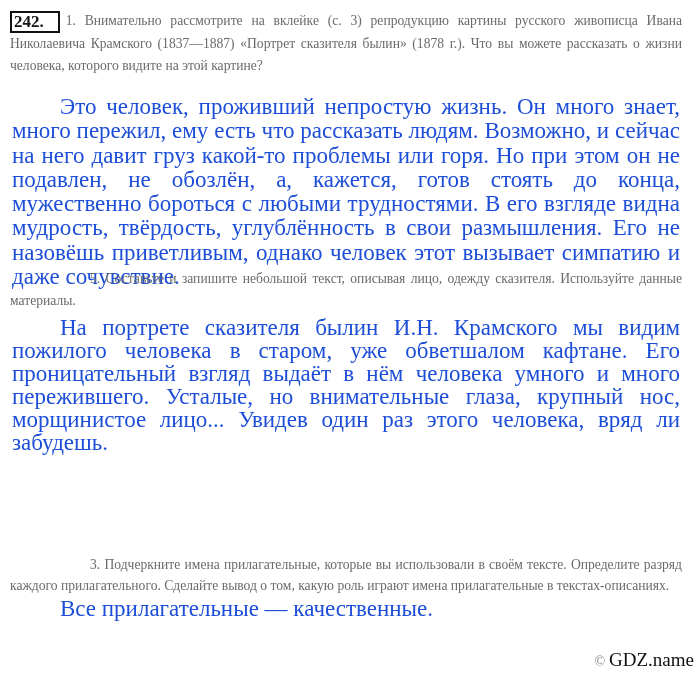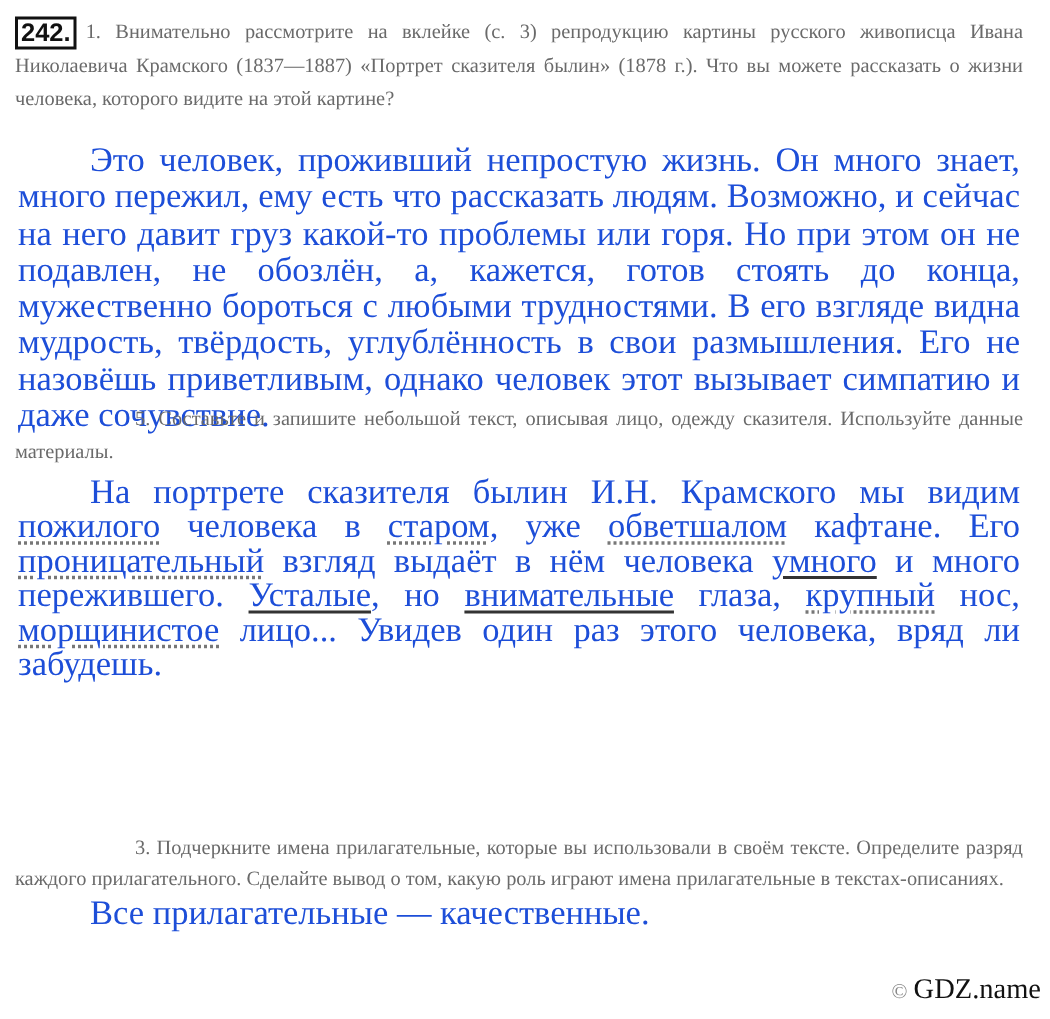--- a/index.html
+++ b/index.html
@@ -22,48 +22,46 @@
       color: #6a6a6a;
       font-size: 13.6px;
       line-height: 22px;
       text-align: justify;
     }
     .task p { margin: 0; }
     .task .indent { text-indent: 80px; }
     .num-box {
       display: inline-block;
       border: 2px solid #111;
-      font-family: Liberation Sans, sans-serif;
+      font-family: Liberation Serif, serif;
       font-weight: bold;
       color: #111;
       font-size: 17px;
       line-height: 18px;
-      padding: 0 2px 0 2px;
+      padding: 0 14px 0 2px;
       margin-right: 6px;
       vertical-align: -2px;
     }
     .answer {
       position: absolute;
       left: 12px;
       width: 668px;
       font-size: 23px;
       line-height: 23px;
       text-align: justify;
       color: #1d4ed8;
     }
     .answer p { margin: 0; }
     .indent { text-indent: 48px; }
     .u-wavy {
-      text-decoration: underline;
       text-decoration-style: dotted;
       text-decoration-color: #777;
       text-underline-offset: 3px;
     }
     .u-solid {
-      text-decoration: underline;
       text-decoration-color: #333;
       text-underline-offset: 3px;
     }
     .watermark {
       position: absolute;
       right: 6px;
       bottom: 8px;
       font-size: 19px;
       color: #111;
       font-family: Liberation Serif, serif;

